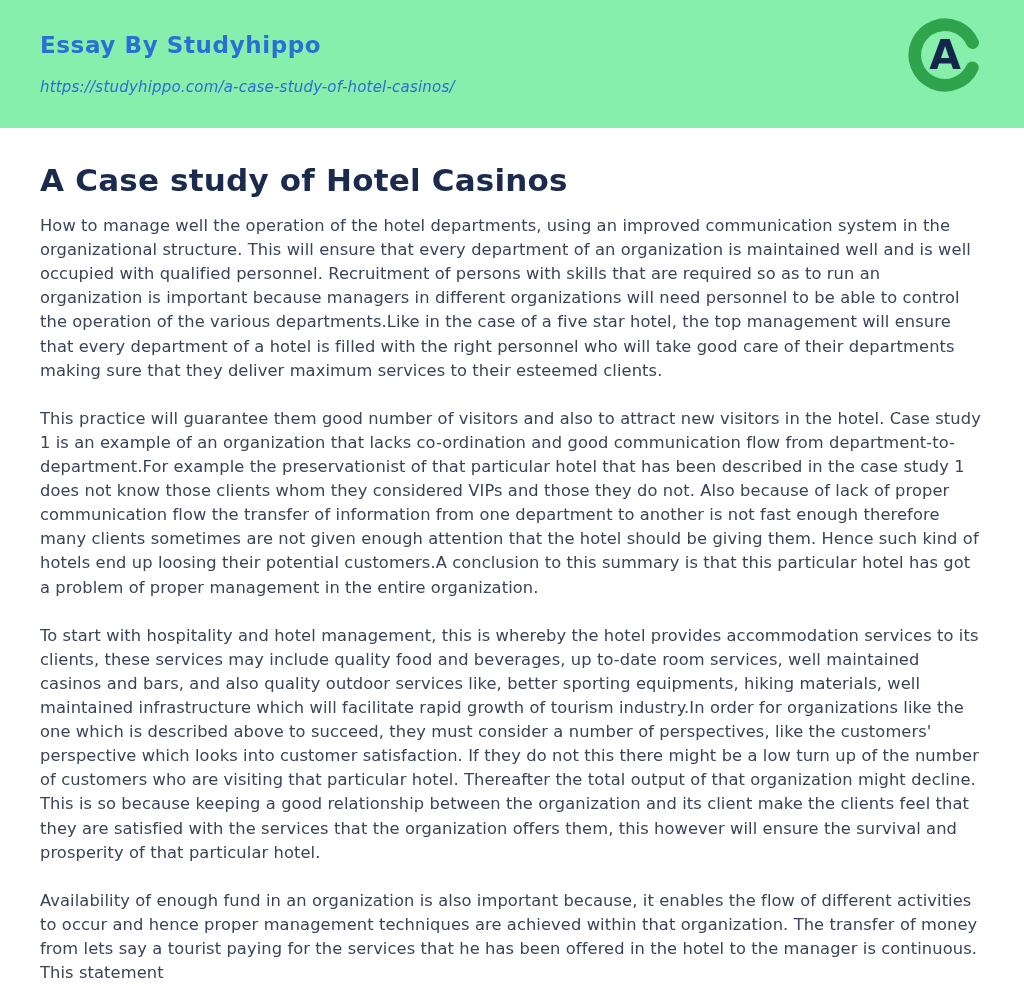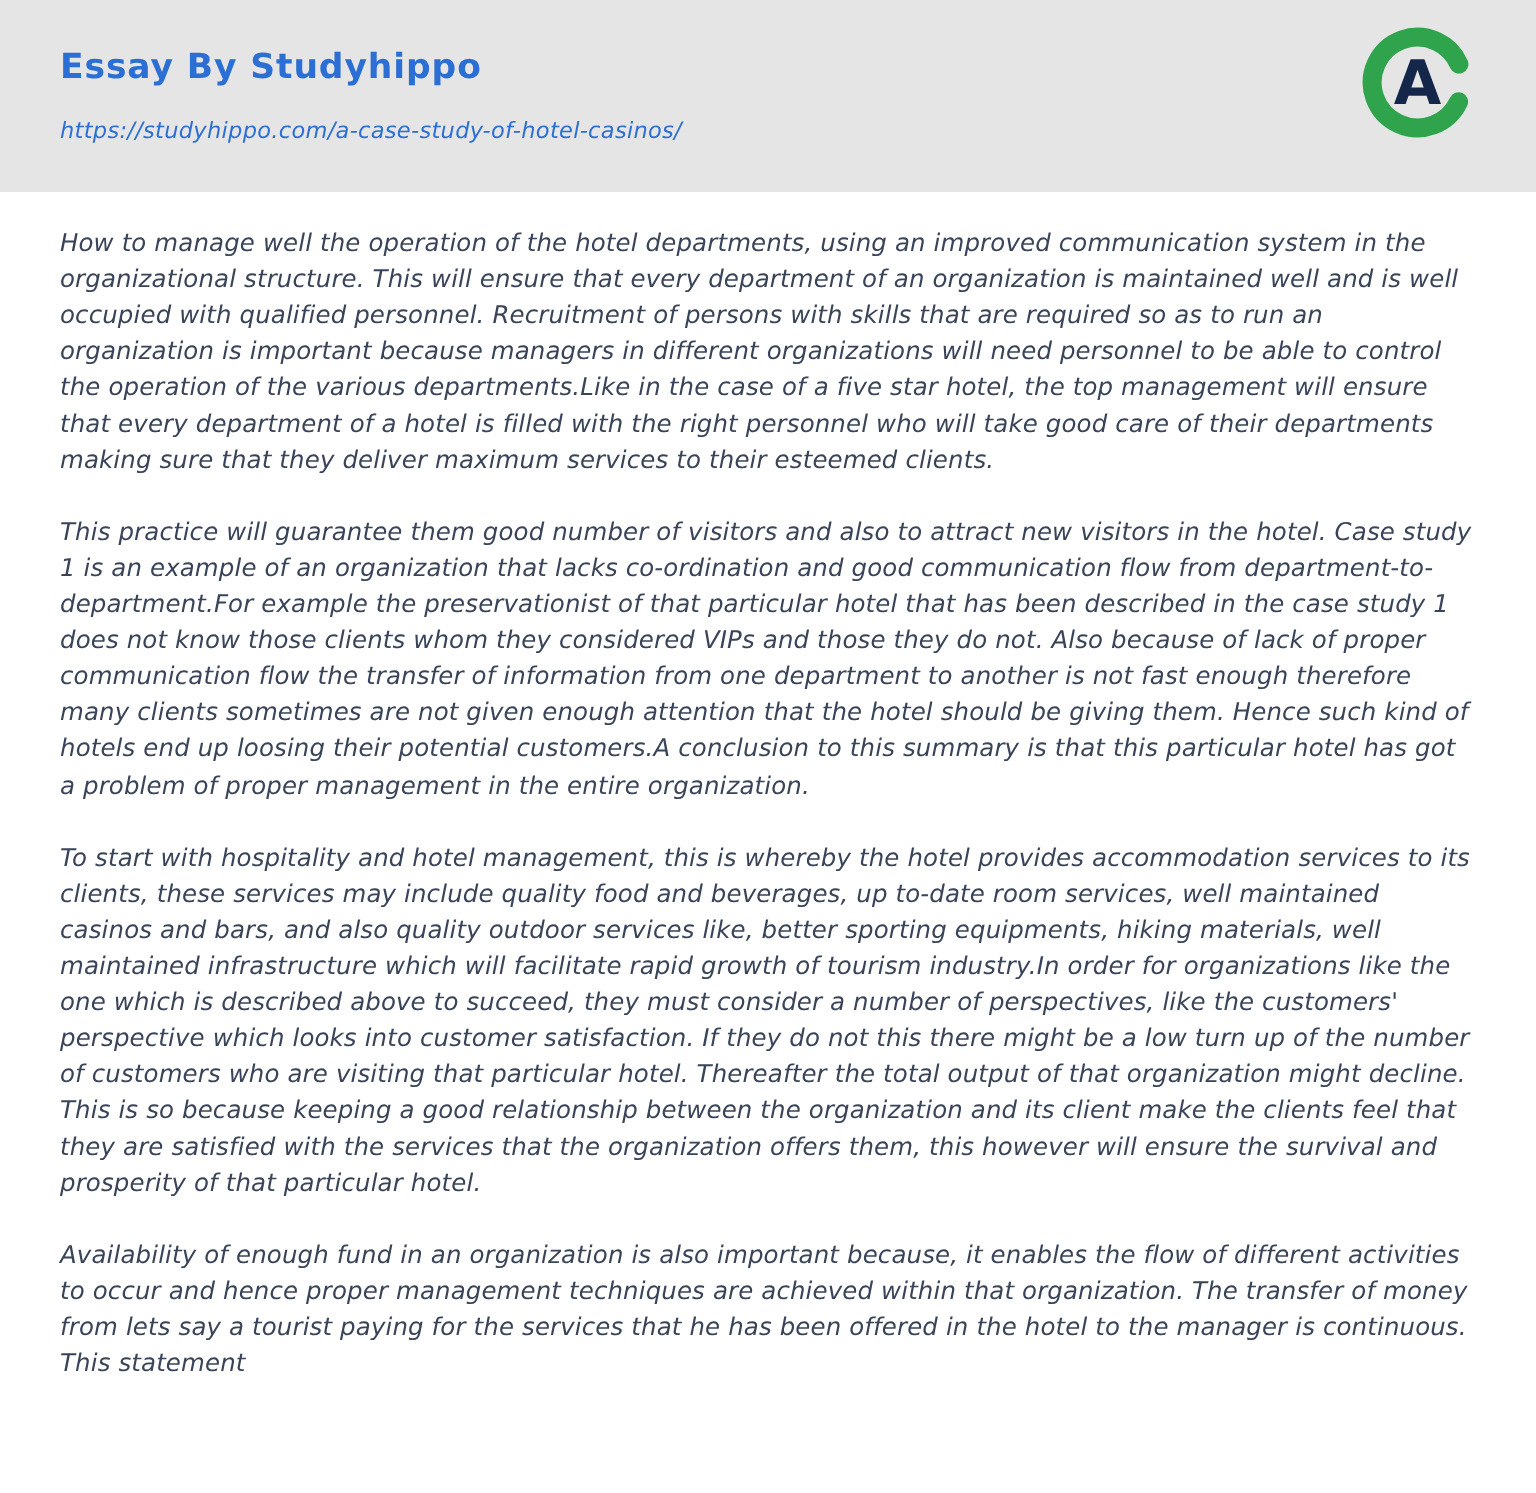--- a/index.html
+++ b/index.html
@@ -4,21 +4,21 @@
 <style>
   * { margin: 0; padding: 0; box-sizing: border-box; }
   html, body { background: #ffffff; }
   body {
     width: 1024px;
     height: 995px;
     font-family: "DejaVu Sans", "Liberation Sans", sans-serif;
     overflow: hidden;
   }
   .header {
-    background: #e5e5e5;
+    background: #86efac;
     height: 128px;
     padding: 26px 40px 0 40px;
     position: relative;
   }
   .brand {
     color: #2b6fd4;
     font-size: 23px;
     font-weight: bold;
     letter-spacing: 0.6px;
     margin-top: 6px;
@@ -49,35 +49,35 @@
     font-weight: 800;
     margin: 12px 0 16px 0;
     letter-spacing: 0.2px;
   }
   p.para {
     color: #3a4459;
     font-size: 16.3px;
     line-height: 1.48;
     margin-bottom: 24px;
     letter-spacing: 0.1px;
-    font-style: italic;
   }
 </style>
 </head>
 <body>
 
 <div class="header">
   <div class="brand">Essay By Studyhippo</div>
   <a class="url" href="#">https://studyhippo.com/a-case-study-of-hotel-casinos/</a>
   <div class="logo">
     <svg viewBox="0 0 80 80" aria-hidden="true">
       <circle cx="40" cy="40" r="31" fill="none" stroke="#2fa44c" stroke-width="13" stroke-linecap="round" stroke-dasharray="168 27" transform="rotate(25 40 40)"></circle>
       <text x="40" y="54.5" text-anchor="middle" font-family="DejaVu Sans, Liberation Sans, sans-serif" font-size="42" font-weight="bold" fill="#14264a">A</text>
     </svg>
   </div>
 </div>
 
 <div class="content">
+  <h1 class="title">A Case study of Hotel Casinos</h1>
   <p class="para">How to manage well the operation of the hotel departments, using an improved communication system in the organizational structure. This will ensure that every department of an organization is maintained well and is well occupied with qualified personnel. Recruitment of persons with skills that are required so as to run an organization is important because managers in different organizations will need personnel to be able to control the operation of the various departments.Like in the case of a five star hotel, the top management will ensure that every department of a hotel is filled with the right personnel who will take good care of their departments making sure that they deliver maximum services to their esteemed clients.</p>
   <p class="para">This practice will guarantee them good number of visitors and also to attract new visitors in the hotel. Case study 1 is an example of an organization that lacks co-ordination and good communication flow from department-to-department.For example the preservationist of that particular hotel that has been described in the case study 1 does not know those clients whom they considered VIPs and those they do not. Also because of lack of proper communication flow the transfer of information from one department to another is not fast enough therefore many clients sometimes are not given enough attention that the hotel should be giving them. Hence such kind of hotels end up loosing their potential customers.A conclusion to this summary is that this particular hotel has got a problem of proper management in the entire organization.</p>
   <p class="para">To start with hospitality and hotel management, this is whereby the hotel provides accommodation services to its clients, these services may include quality food and beverages, up to-date room services, well maintained casinos and bars, and also quality outdoor services like, better sporting equipments, hiking materials, well maintained infrastructure which will facilitate rapid growth of tourism industry.In order for organizations like the one which is described above to succeed, they must consider a number of perspectives, like the customers' perspective which looks into customer satisfaction. If they do not this there might be a low turn up of the number of customers who are visiting that particular hotel. Thereafter the total output of that organization might decline. This is so because keeping a good relationship between the organization and its client make the clients feel that they are satisfied with the services that the organization offers them, this however will ensure the survival and prosperity of that particular hotel.</p>
   <p class="para">Availability of enough fund in an organization is also important because, it enables the flow of different activities to occur and hence proper management techniques are achieved within that organization. The transfer of money from lets say a tourist paying for the services that he has been offered in the hotel to the manager is continuous. This statement</p>
 </div>
 
 </body></html>

